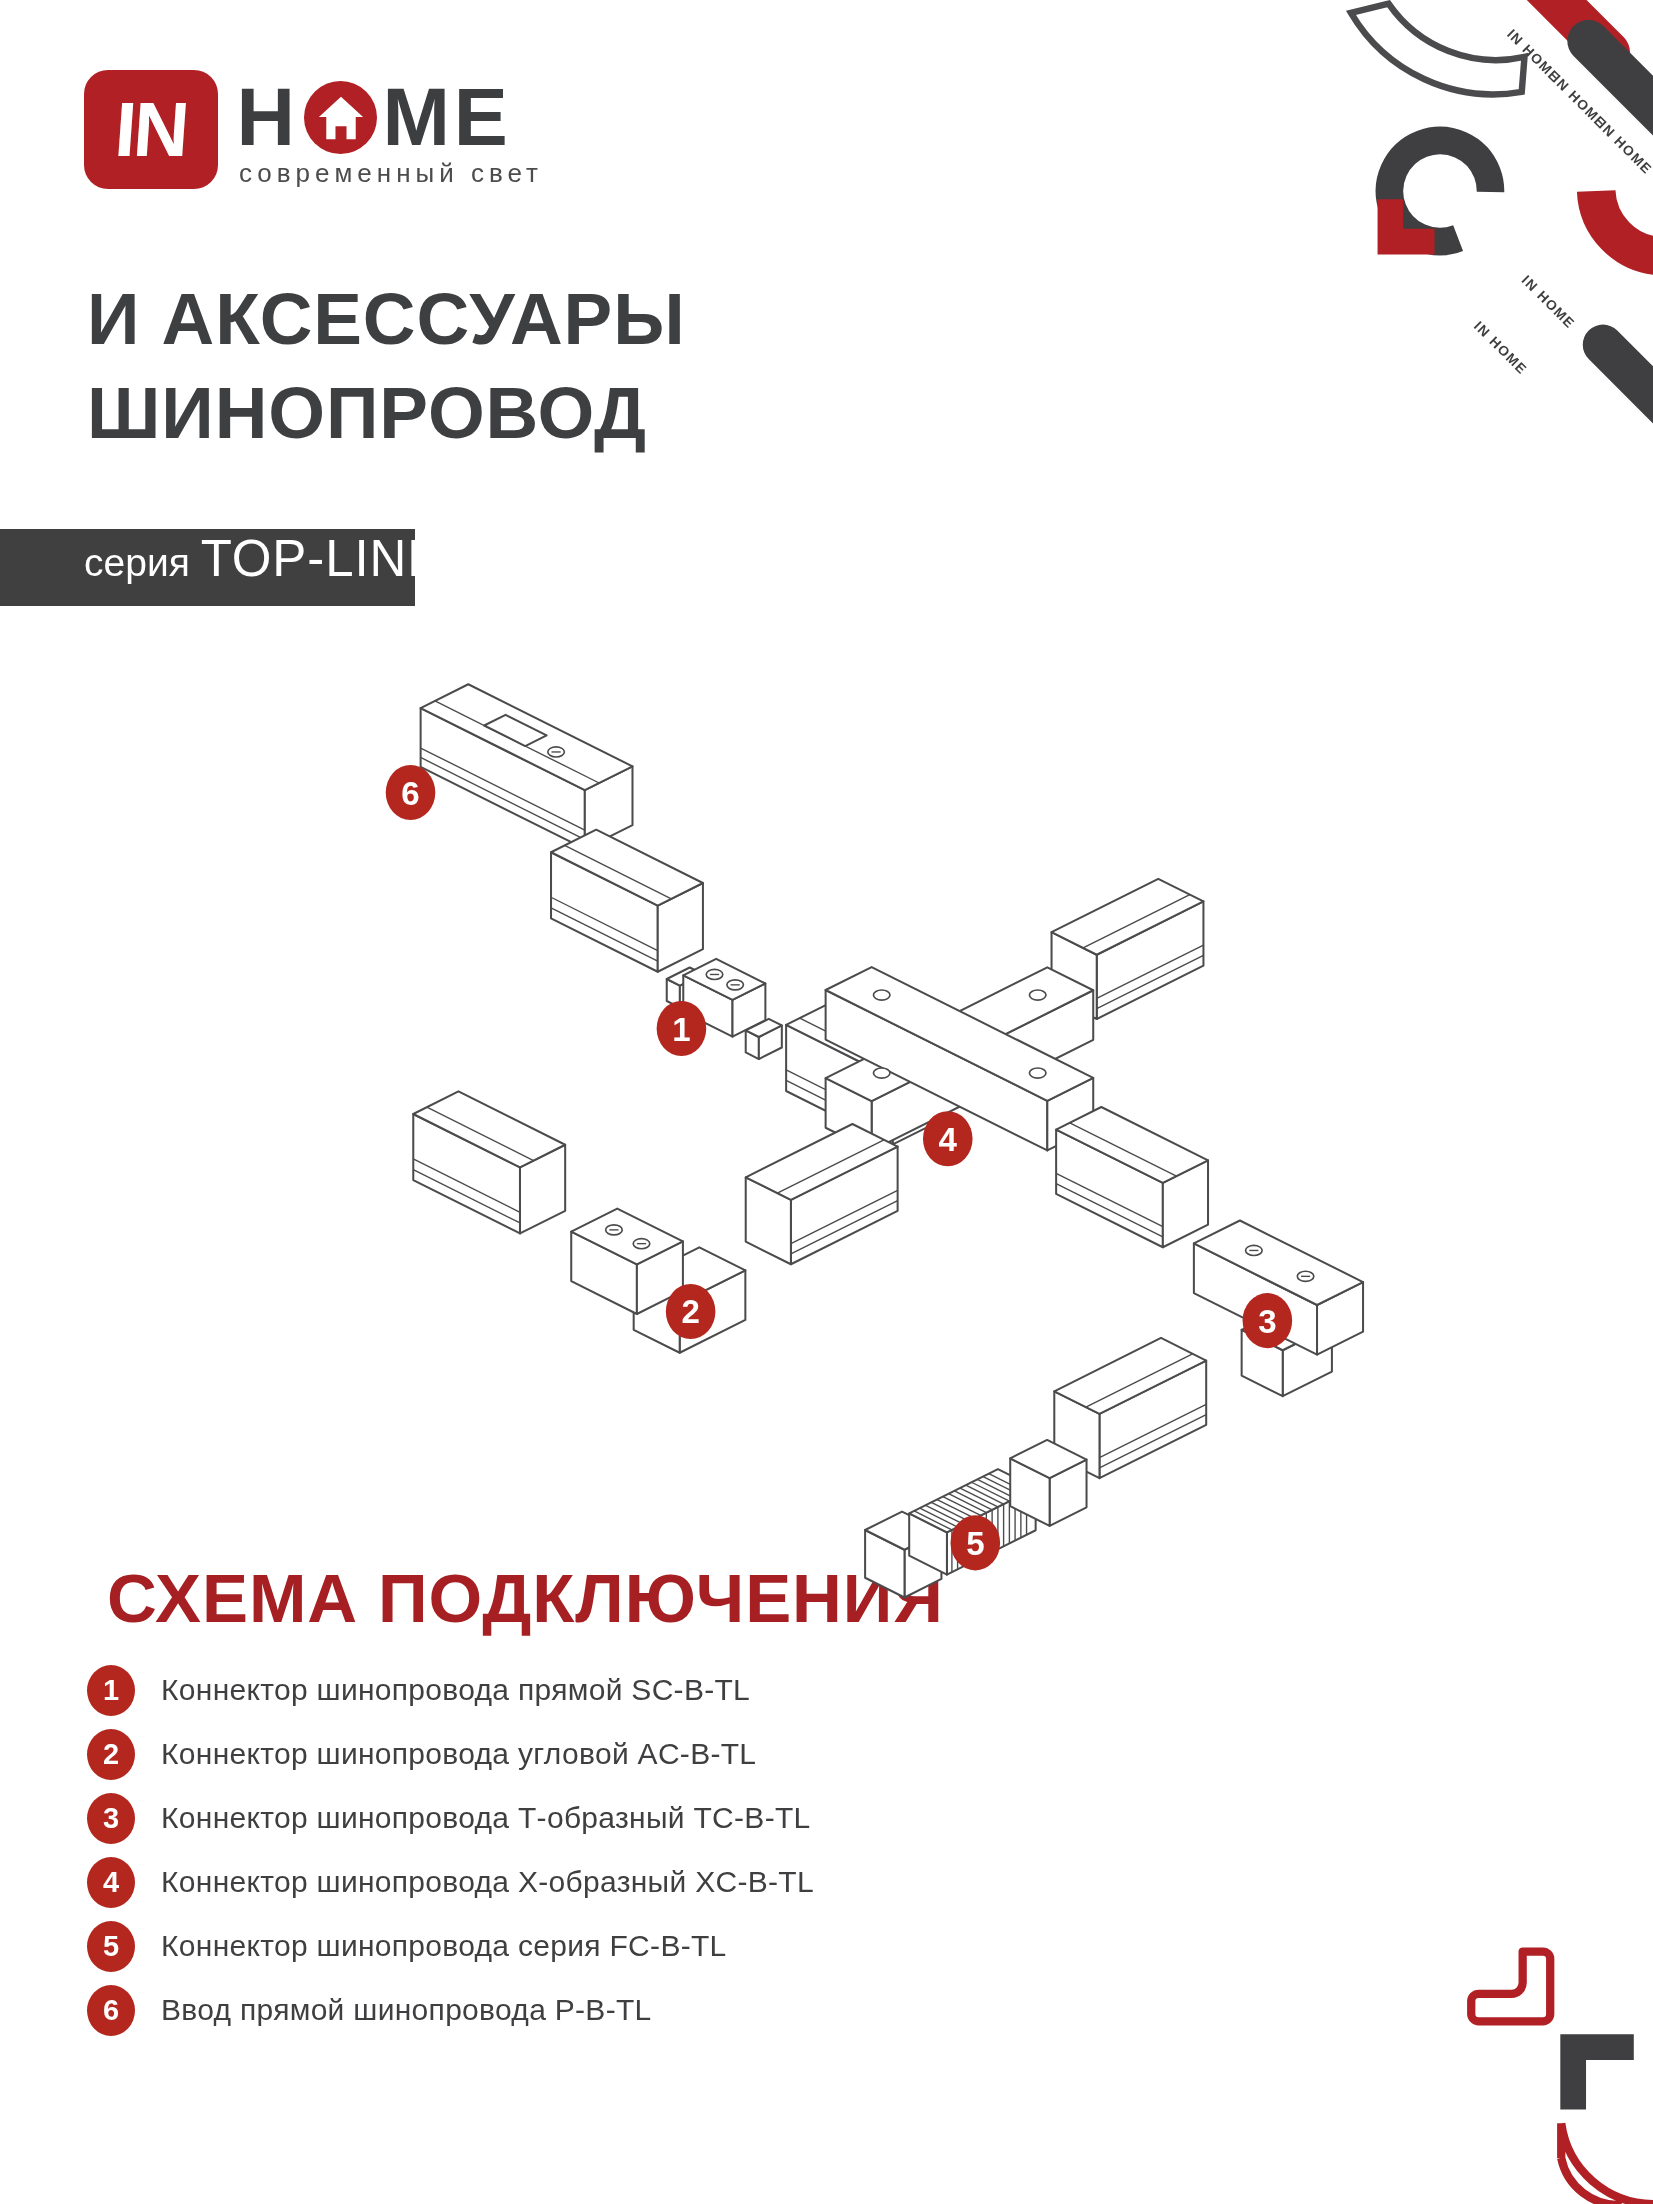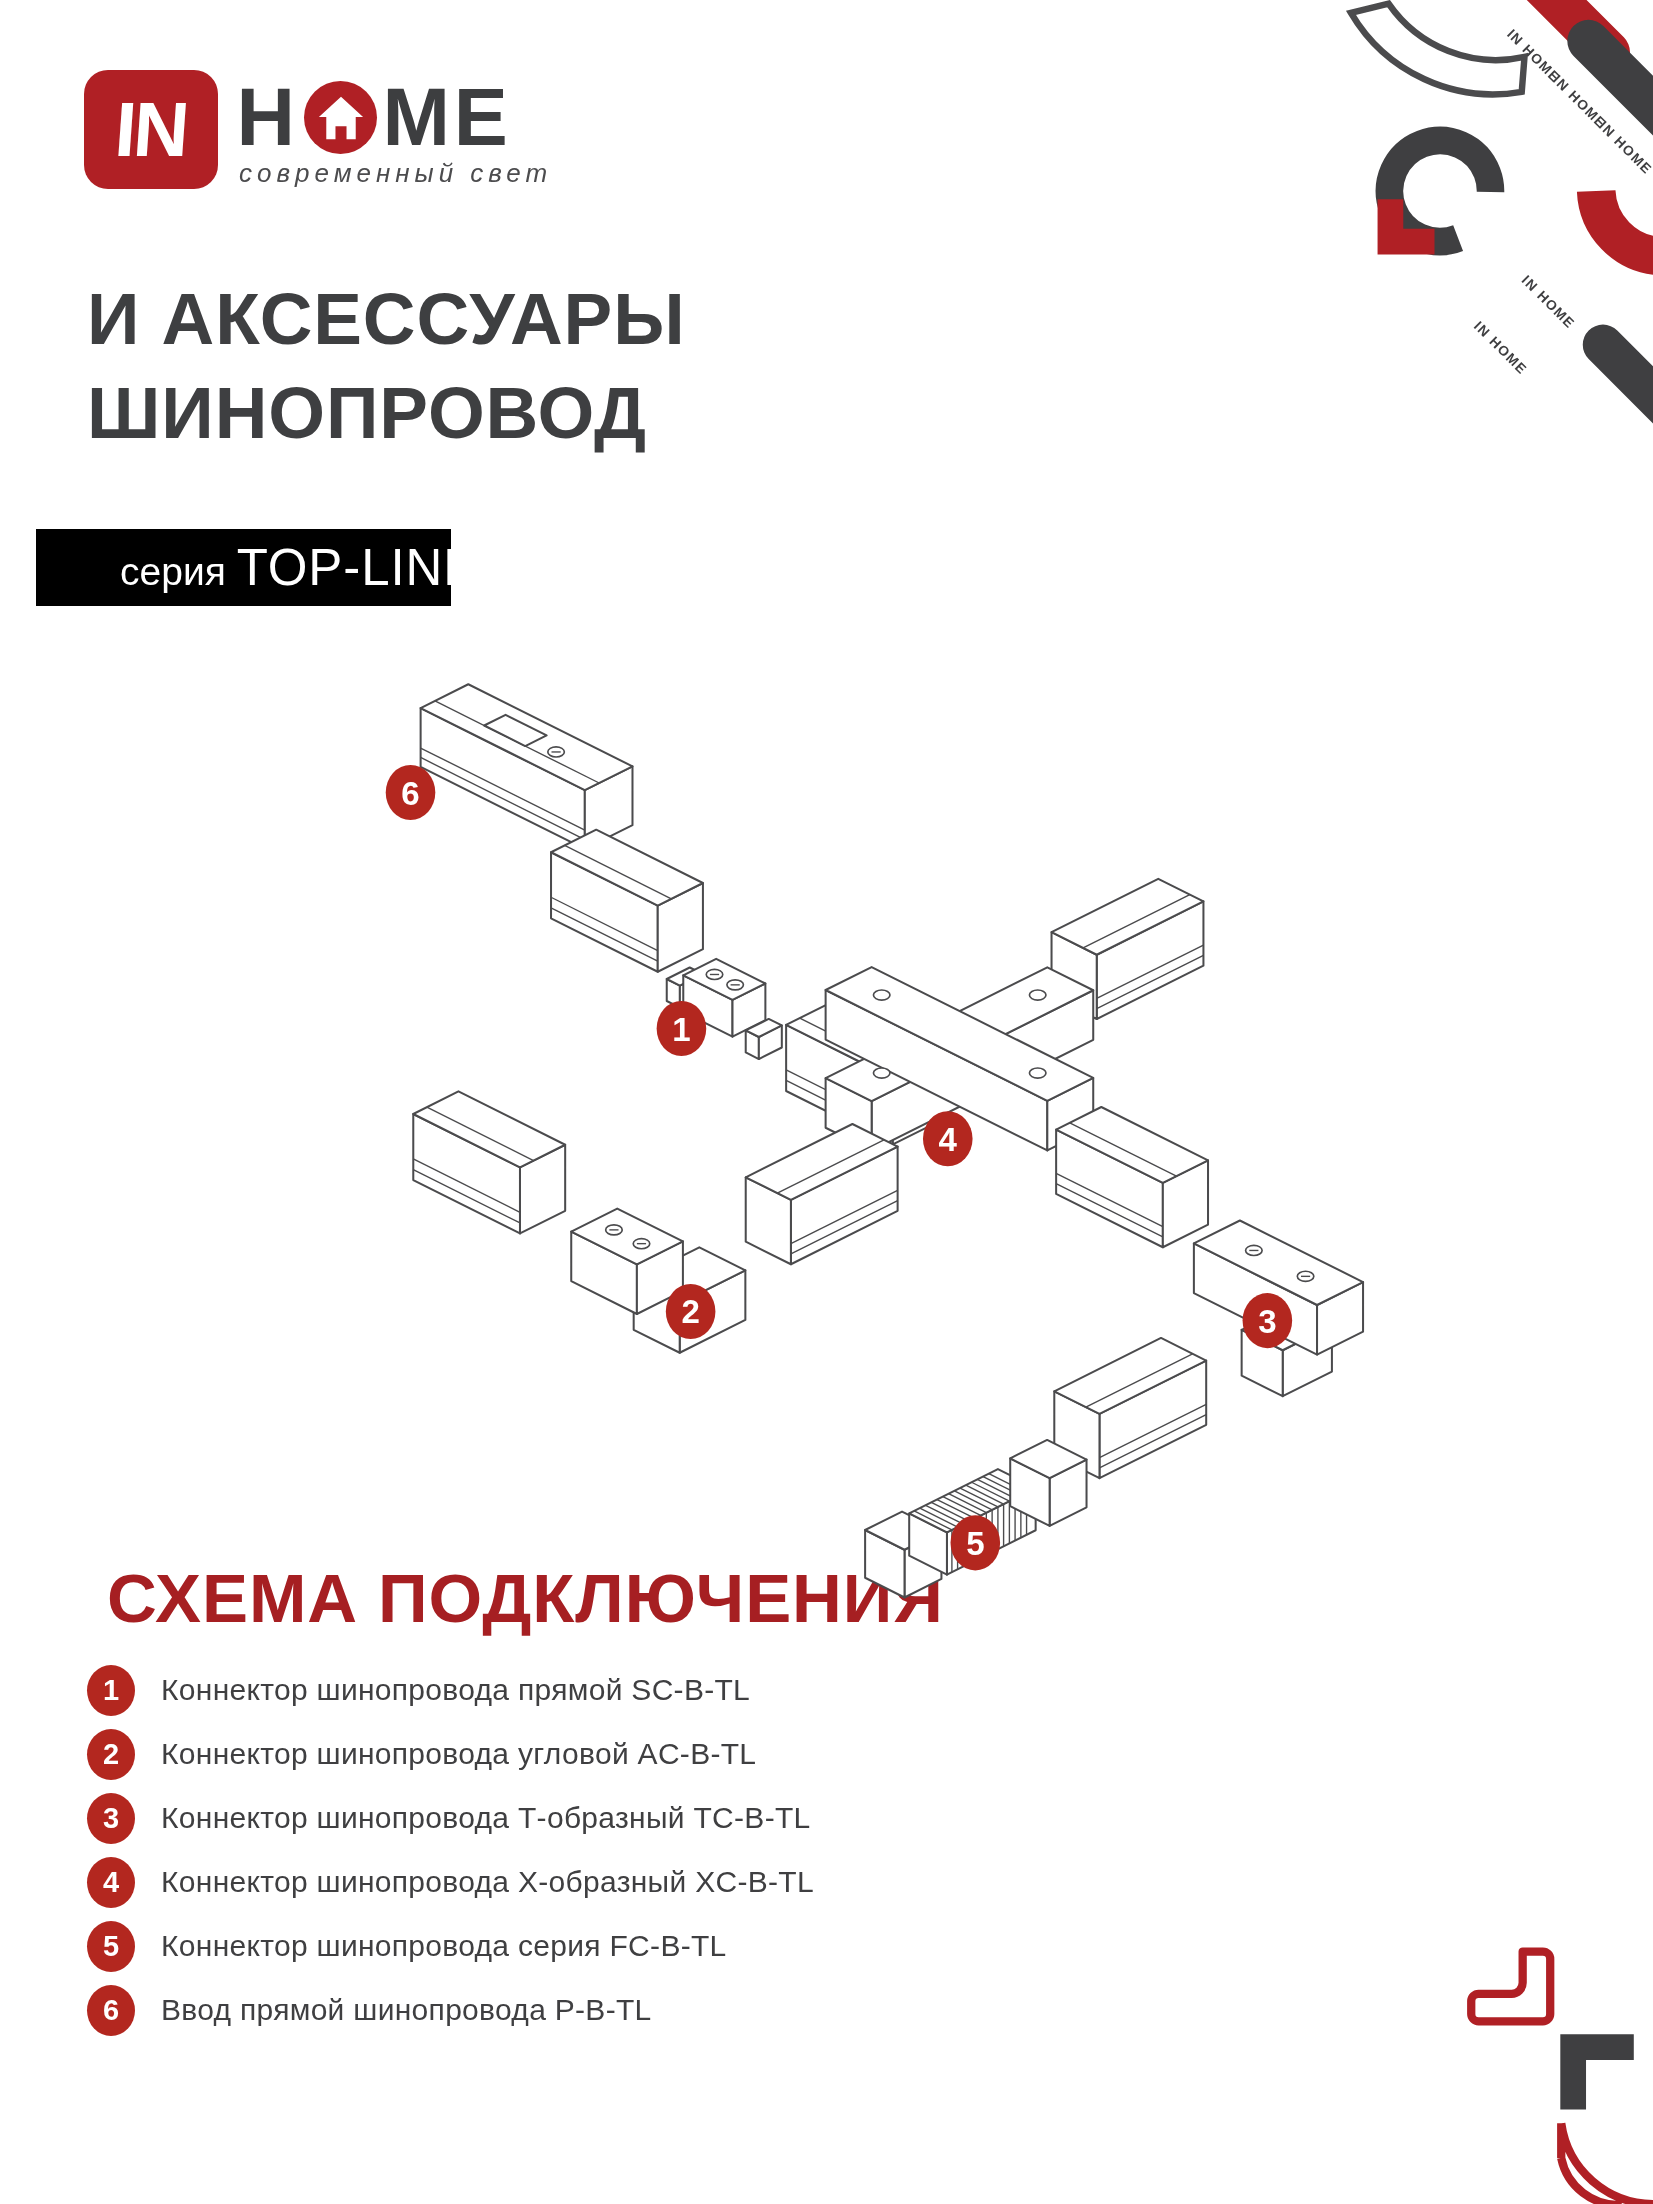--- a/index.html
+++ b/index.html
@@ -8,28 +8,28 @@
   
   .logo{position:absolute;left:84px;top:70px;display:flex;align-items:flex-start;}
   .logo-box{width:134px;height:119px;background:#b02025;border-radius:24px;
             display:flex;align-items:center;justify-content:center;}
   .logo-in{color:#ffffff;font-size:77px;font-weight:800;letter-spacing:-2.8px;
            transform:skewX(-4deg);line-height:1;}
   .logo-home{display:flex;align-items:center;margin-left:18.4px;margin-top:7.3px;}
   .logo-home .lt{font-size:81px;font-weight:700;color:#3d3e40;line-height:1;letter-spacing:3.7px;}
   .logo-o{width:73px;height:73px;border-radius:50%;background:#b02025;margin:0 5.5px;
           display:flex;align-items:center;justify-content:center;}
-  .tagline{position:absolute;left:239px;top:158px;font-size:26px;font-style:italic;
+  .tagline{position:absolute;left:239px;top:158px;font-size:26px;
            letter-spacing:5px;color:#4c4c4e;white-space:nowrap;}
   
   .main-title{position:absolute;left:87px;top:272px;font-size:73px;line-height:94px;
               font-weight:700;color:#3e3f41;letter-spacing:0.9px;}
   
-  .band{position:absolute;left:0;top:529px;width:415px;height:77px;background:#000000;
-        display:flex;align-items:center;margin-left:36px;}
+  .band{position:absolute;left:0;top:529px;width:415px;height:77px;background:#404040;
+        display:flex;align-items:flex-start;}
   .band-text{padding-left:84px;color:#ffffff;white-space:nowrap;}
   .band-serie{font-size:39px;font-weight:400;}
   .band-series-name{font-size:51px;font-weight:300;letter-spacing:0.9px;}
   
   .section-title{position:absolute;left:107px;top:1559px;font-size:69px;font-weight:700;
                  color:#a61f22;letter-spacing:0.9px;}
   
   .legend{position:absolute;left:87px;top:1658px;}
   .legend-row{display:flex;align-items:center;height:64px;}
   .legend-badge{width:48px;height:51px;border-radius:50%;background:#b3271f;flex:0 0 auto;

